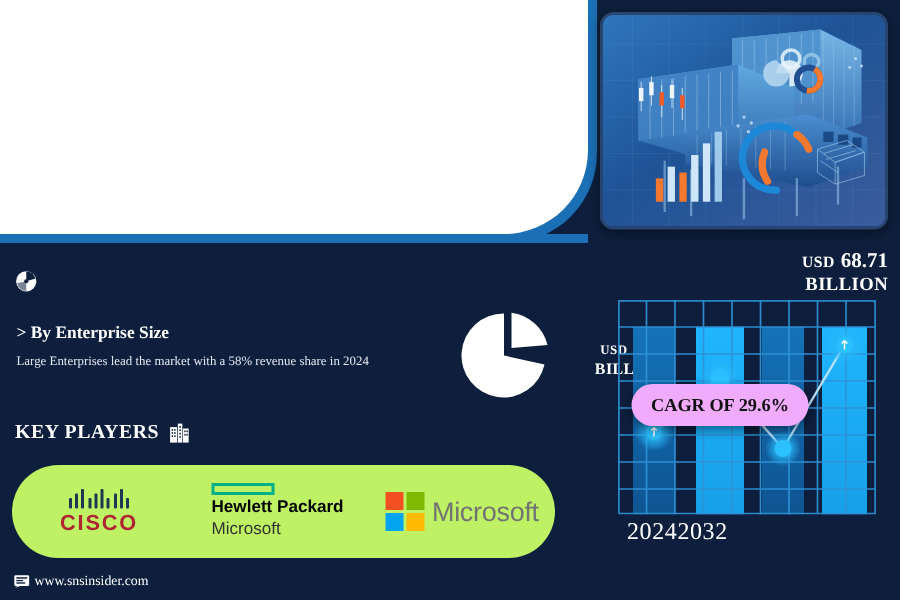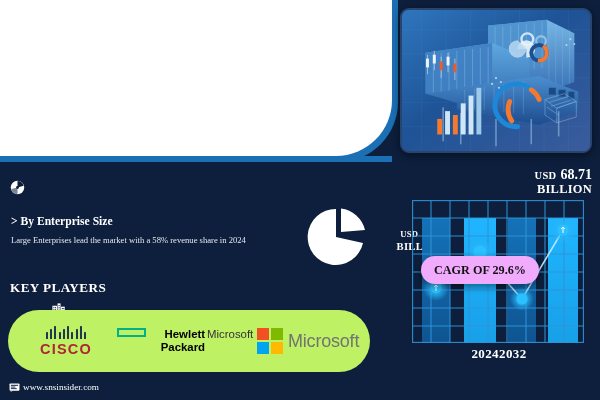--- a/index.html
+++ b/index.html
@@ -90,21 +90,21 @@
   .seg-desc {
     position:absolute; left:11px; top:235px;
     font-size:8.6px; color:#e3e8f0;
     font-family:"Liberation Serif", serif;
   }
   .players-heading {
     position:absolute; left:10px; top:280px;
     font-size:13.2px; font-weight:bold; color:#ffffff;
     letter-spacing:.4px;
     font-family:"Liberation Serif", serif;
-    display:flex; align-items:center; gap:6px;flex-direction:column;
+    display:flex; align-items:center; gap:6px;
   }
 
   
   .pie-wrap { position:absolute; left:305px; top:206px; width:62px; height:62px; }
 
   
   .logos-pill {
     position:absolute; left:8px; top:310px;
     width:362px; height:62px;
     background:#bef264;
@@ -119,21 +119,21 @@
 
   .cisco-stack { display:flex; flex-direction:column; align-items:center; gap:2px; }
   .cisco-bars { display:flex; align-items:flex-end; gap:2.4px; height:13px; }
   .cisco-bars i { display:block; width:1.9px; background:#1d3851; border-radius:.6px; }
   .cisco-word {
     font-family:"Liberation Sans", sans-serif;
     font-size:14.5px; font-weight:bold; letter-spacing:1.2px;
     color:#b02533;
   }
 
-  .hpe-stack { display:flex; align-items:flex-start; gap:2px;text-align:right; }
+  .hpe-stack { display:flex; flex-direction:column; align-items:flex-start; gap:2px; }
   .hpe-rect { width:42px; height:8.5px; border:2.4px solid #00b188; }
   .hpe-l1 { font-family:"Liberation Sans", sans-serif; font-size:11.4px; font-weight:bold; color:#000; line-height:1.12; }
   .hpe-l2 { font-family:"Liberation Sans", sans-serif; font-size:11.4px; font-weight:normal; color:#333; line-height:1.12; }
 
   .ms-row { display:flex; align-items:center; gap:5px; }
   .ms-grid { display:grid; grid-template-columns:12px 12px; grid-template-rows:12px 12px; gap:2.2px; }
   .ms-word { font-family:"Liberation Sans", sans-serif; font-size:18px; color:#737373; letter-spacing:-.2px; }
 
   
   .footer {
@@ -164,23 +164,23 @@
   }
   .start-usd { font-size:8.6px; font-weight:bold; letter-spacing:.3px; }
   .start-num { font-size:12.4px; font-weight:bold; }
   .start-bil { font-size:10.6px; font-weight:bold; letter-spacing:.3px; }
 
   .plot { position:absolute; left:20px; top:34px; width:172px; height:143px; }
   .plot-svg { position:absolute; inset:0; width:100%; height:100%; }
 
   .axis-labels {
     position:absolute; left:20px; top:180px; width:172px;
-    display:flex; justify-content:center;
+    display:flex; justify-content:flex-start;
     color:#ffffff; font-family:"Liberation Serif", serif;
-    font-size:13px; font-weight:bold; letter-spacing:.4px;
+    font-size:16px; font-weight:normal; letter-spacing:.4px;
   }
   .axis-labels span:first-child { margin-left:6px; }
   .axis-labels span:last-child { margin-right:4px; }
 
   .cagr-pill {
     position:absolute; left:29px; top:90px;
     padding:6.5px 13px;
     background:#f0abfc; border-radius:18px;
     font-family:"Liberation Serif", serif;
     font-size:12.2px; font-weight:bold; color:#111;

